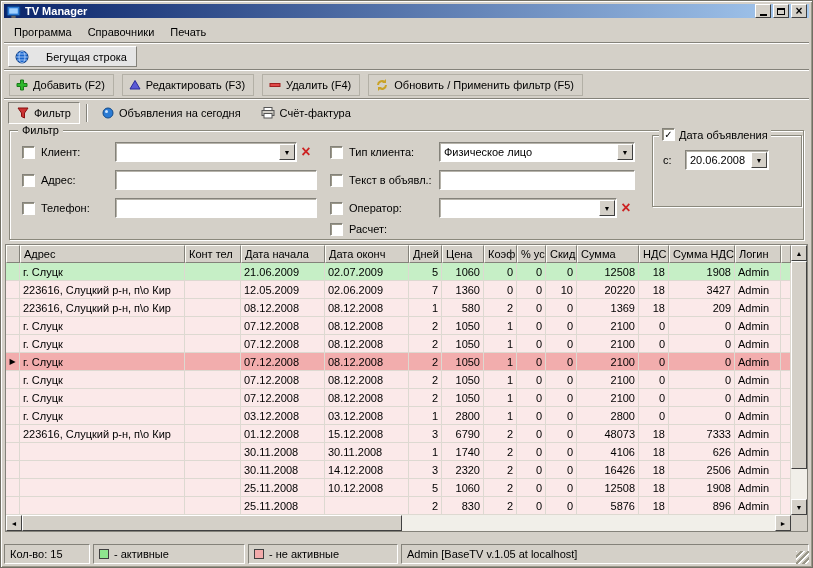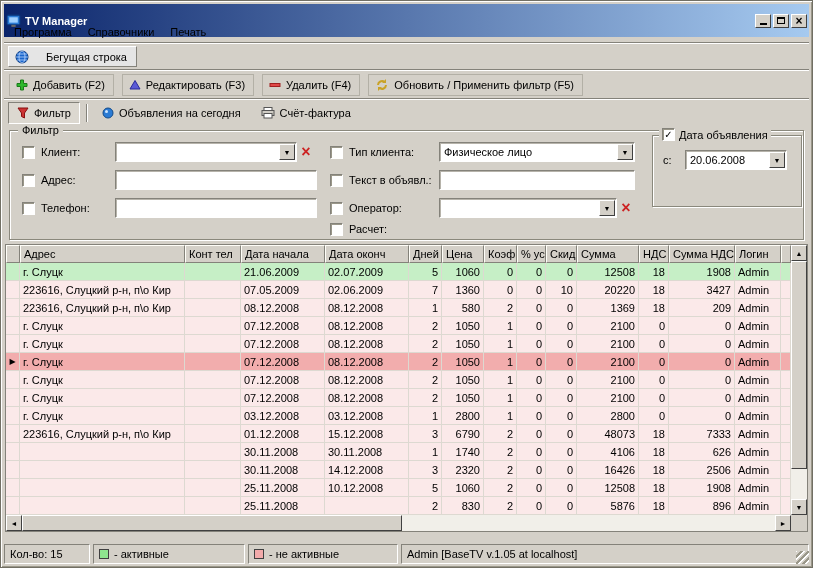--- a/index.html
+++ b/index.html
@@ -3,21 +3,21 @@
 <meta charset="utf-8">
 <style>
   * { margin:0; padding:0; box-sizing:border-box; }
   html,body { width:813px; height:568px; overflow:hidden; }
   body { font-family:"Liberation Sans", sans-serif; font-size:11px; color:#000; background:#808080; }
 
   .window { position:absolute; inset:0; background:#d4d0c8; border:1px solid #716f64;
             box-shadow: inset 1px 1px 0 #ffffff, inset -1px -1px 0 #9a9789; }
 
   
-  .titlebar { position:absolute; left:3px; right:3px; top:3px; height:33px;
+  .titlebar { position:absolute; left:3px; right:3px; top:3px; height:14px;
     background:linear-gradient(to right, var(--titlebar-start,#0a246a), var(--titlebar-end,#a6caf0));
     display:flex; align-items:center; padding:0 2px; color:#fff; font-weight:bold; }
   .app-icon { width:15px; height:15px; display:flex; align-items:center; }
   .title-text { flex:1; margin-left:4px; font-size:11px; white-space:nowrap; }
   .tb-btn { width:16px; height:14px; background:#d4d0c8; border:1px solid;
     border-color:#fff #404040 #404040 #fff; margin-left:2px; display:flex;
     align-items:center; justify-content:center; color:#000; font-weight:bold; }
   .glyph-min { width:7px; height:2px; background:#000; margin-top:7px; }
   .glyph-max { width:8px; height:7px; border:1px solid #000; border-top-width:2px; }
   .tb-btn.close { font-size:12px; line-height:10px; }
@@ -279,21 +279,21 @@
       <span class="flabel mw">Расчет:</span>
     </div>
 
     <div class="dategroup">
       <span class="grouplegend">
         <span class="cb">✓</span>
         <span>Дата объявления</span>
       </span>
       <div class="frow" style="left:10px; top:14px;">
         <span class="flabel dw" style="margin-left:0;">с:</span>
-        <div class="combo sunken" style="width:102px;">
+        <div class="combo sunken" style="width:84px;">
           <span class="combo-text">20.06.2008</span>
           <span class="arrowbtn">▼</span>
         </div>
       </div>
     </div>
   </div>
 
   <div class="gridwrap">
     <div class="grid-viewport">
       <table class="grid-table">
@@ -348,21 +348,21 @@
               <td>12508</td>
               <td>18</td>
               <td>1908</td>
               <td>Admin</td>
               <td></td>
             </tr>
             <tr class="inactive">
               <td class="gutter"></td>
               <td>223616, Слуцкий р-н, п\о Кир</td>
               <td></td>
-              <td>07.05.2009</td>
+              <td>12.05.2009</td>
               <td>02.06.2009</td>
               <td>7</td>
               <td>1360</td>
               <td>0</td>
               <td>0</td>
               <td>10</td>
               <td>20220</td>
               <td>18</td>
               <td>3427</td>
               <td>Admin</td>

